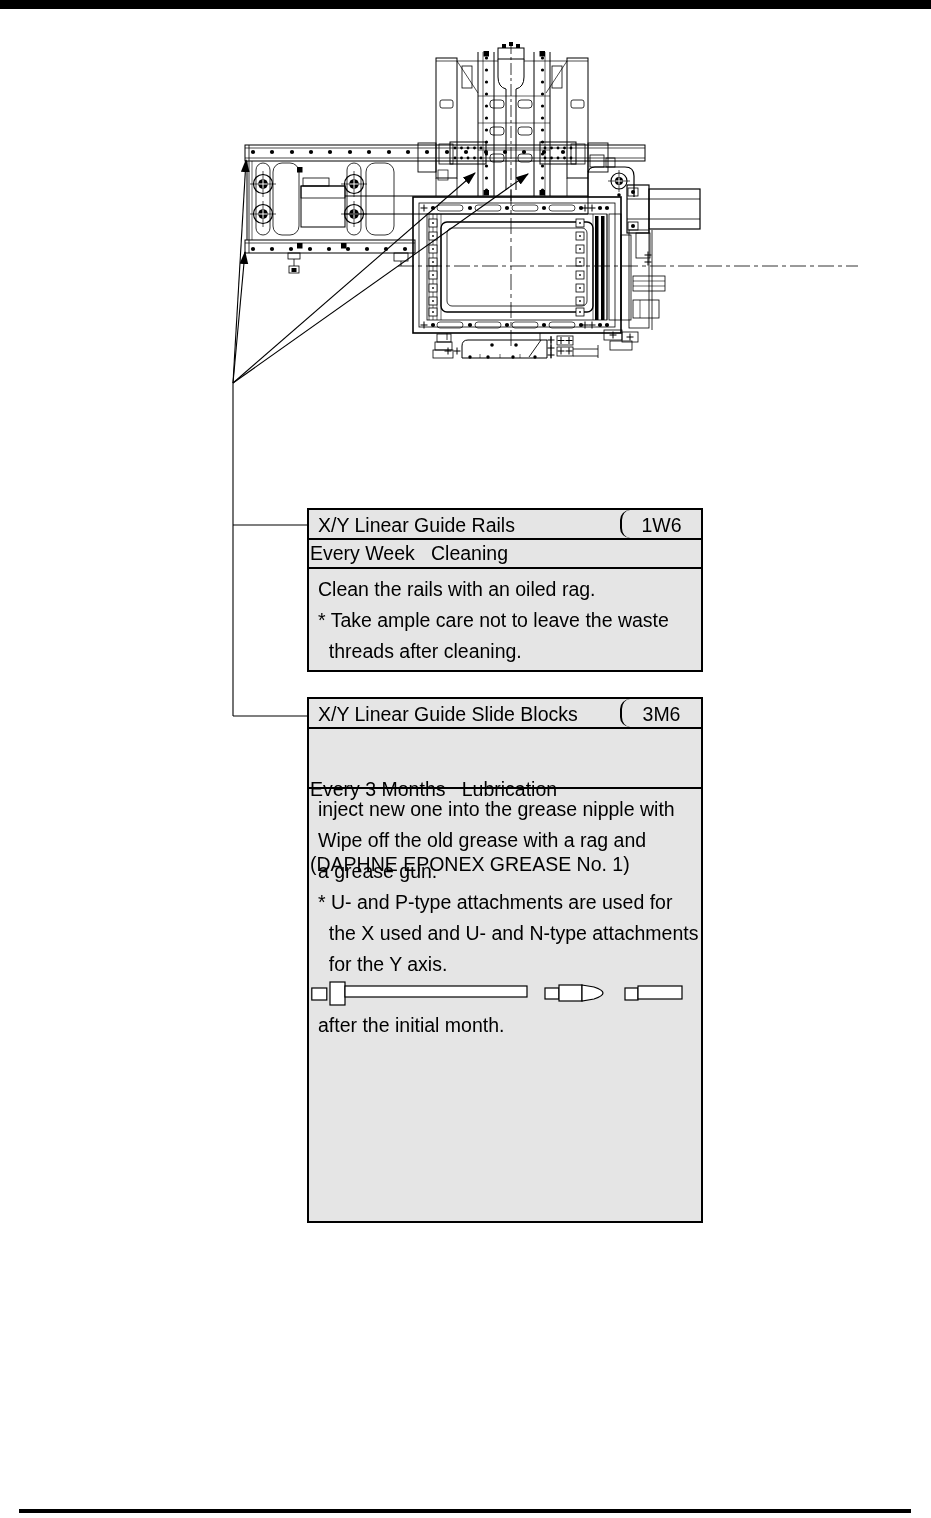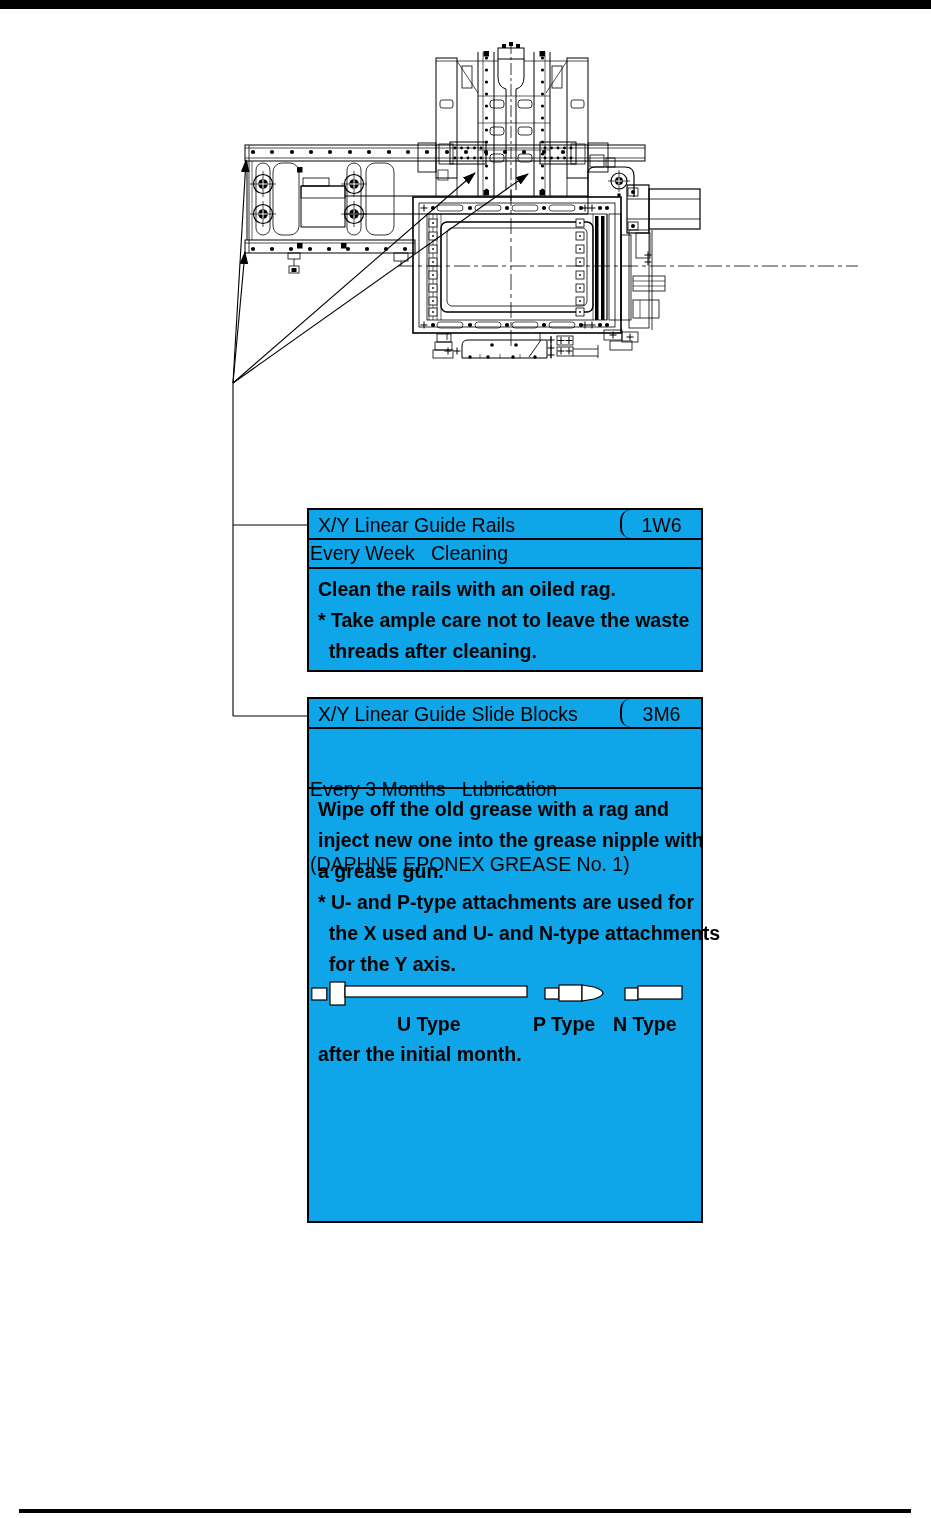--- a/index.html
+++ b/index.html
@@ -1,32 +1,32 @@
 <!DOCTYPE html>
 <html><head>
 <meta charset="utf-8">
 <style>
   html,body{margin:0;padding:0;background:#fff;}
   body{width:931px;height:1518px;position:relative;overflow:hidden;
        font-family:"Liberation Sans",sans-serif;color:#000;}
   .topbar{position:absolute;left:0;top:0;width:931px;height:9px;background:#000;}
   .bottomrule{position:absolute;left:19px;top:1509px;width:892px;height:4px;background:#000;}
   .diagram{position:absolute;left:0;top:0;}
-  .callout{position:absolute;left:307px;width:396px;border:2px solid #000;background:#0ea5e9;
+  .callout{position:absolute;left:307px;width:396px;border:2px solid #000;background:#e5e5e5;
            box-sizing:border-box;font-size:19.5px;}
   #callout-rails{top:508px;height:164px;}
   #callout-blocks{top:697px;height:526px;}
   .co-head{display:flex;border-bottom:2px solid #000;height:28px;}
   .co-title{flex:1;padding:2px 0 0 9px;line-height:26px;white-space:pre;}
   .co-code{width:79px;border-left:2px solid #000;text-align:center;padding-top:2px;line-height:26px;border-radius:10px;}
   .co-sched{border-bottom:2px solid #000;padding-left:1px;white-space:pre;}
   #callout-rails .co-sched{height:27px;line-height:27px;}
   #callout-blocks .co-sched{height:58px;}
   #callout-blocks .co-sched .ln{line-height:29px;}
-  .co-body{padding:5px 0 0 9px;font-weight:bold;}
+  .co-body{padding:5px 0 0 9px;}
   .ln{line-height:31px;white-space:pre;}
   .illus-row{position:relative;height:30px;margin-left:-9px;}
   .illus-row svg{position:absolute;left:2px;top:-2px;}
   .type-labels{position:relative;height:29px;margin-left:-9px;}
   .type-labels span{position:absolute;top:0;line-height:29px;white-space:pre;}
   .tl-u{left:88px;} .tl-p{left:224px;} .tl-n{left:304px;}
 </style>
 </head>
 <body>
 
@@ -376,22 +376,22 @@
 <section class="callout" id="callout-blocks">
   <div class="co-head">
     <div class="co-title">X/Y Linear Guide Slide Blocks</div>
     <div class="co-code">3M6</div>
   </div>
   <div class="co-sched">
     <div class="ln">Every 3 Months   Lubrication</div>
     <div class="ln">(DAPHNE EPONEX GREASE No. 1)</div>
   </div>
   <div class="co-body">
+    <div class="ln">inject new one into the grease nipple with</div>
     <div class="ln">Wipe off the old grease with a rag and</div>
-    <div class="ln">inject new one into the grease nipple with</div>
     <div class="ln">a grease gun.</div>
     <div class="ln">* U- and P-type attachments are used for</div>
     <div class="ln">  the X used and U- and N-type attachments</div>
     <div class="ln">  for the Y axis.</div>
 
     <div class="illus-row">
       <svg width="393" height="34" viewBox="0 0 393 34">
         <g stroke="#000" fill="#fff" stroke-width="1.2">
           <g>
             <rect x="0.8" y="10" width="15" height="12"></rect>
@@ -404,23 +404,18 @@
             <path d="M271,7 L283,9 Q292,12 292,15 Q292,18 283,21 L271,23 Z"></path>
           </g>
           <g>
             <rect x="314" y="10" width="13" height="12"></rect>
             <rect x="327" y="8" width="44" height="13"></rect>
           </g>
         </g>
       </svg>
     </div>
 
-    <div class="type-labels">
-      <span class="tl-u">U Type</span>
-      <span class="tl-p">P Type</span>
-      <span class="tl-n">N Type</span>
-    </div>
 
     <div class="ln">after the initial month.</div>
   </div>
 </section>
 
 <div class="bottomrule"></div>
 
 </body></html>

